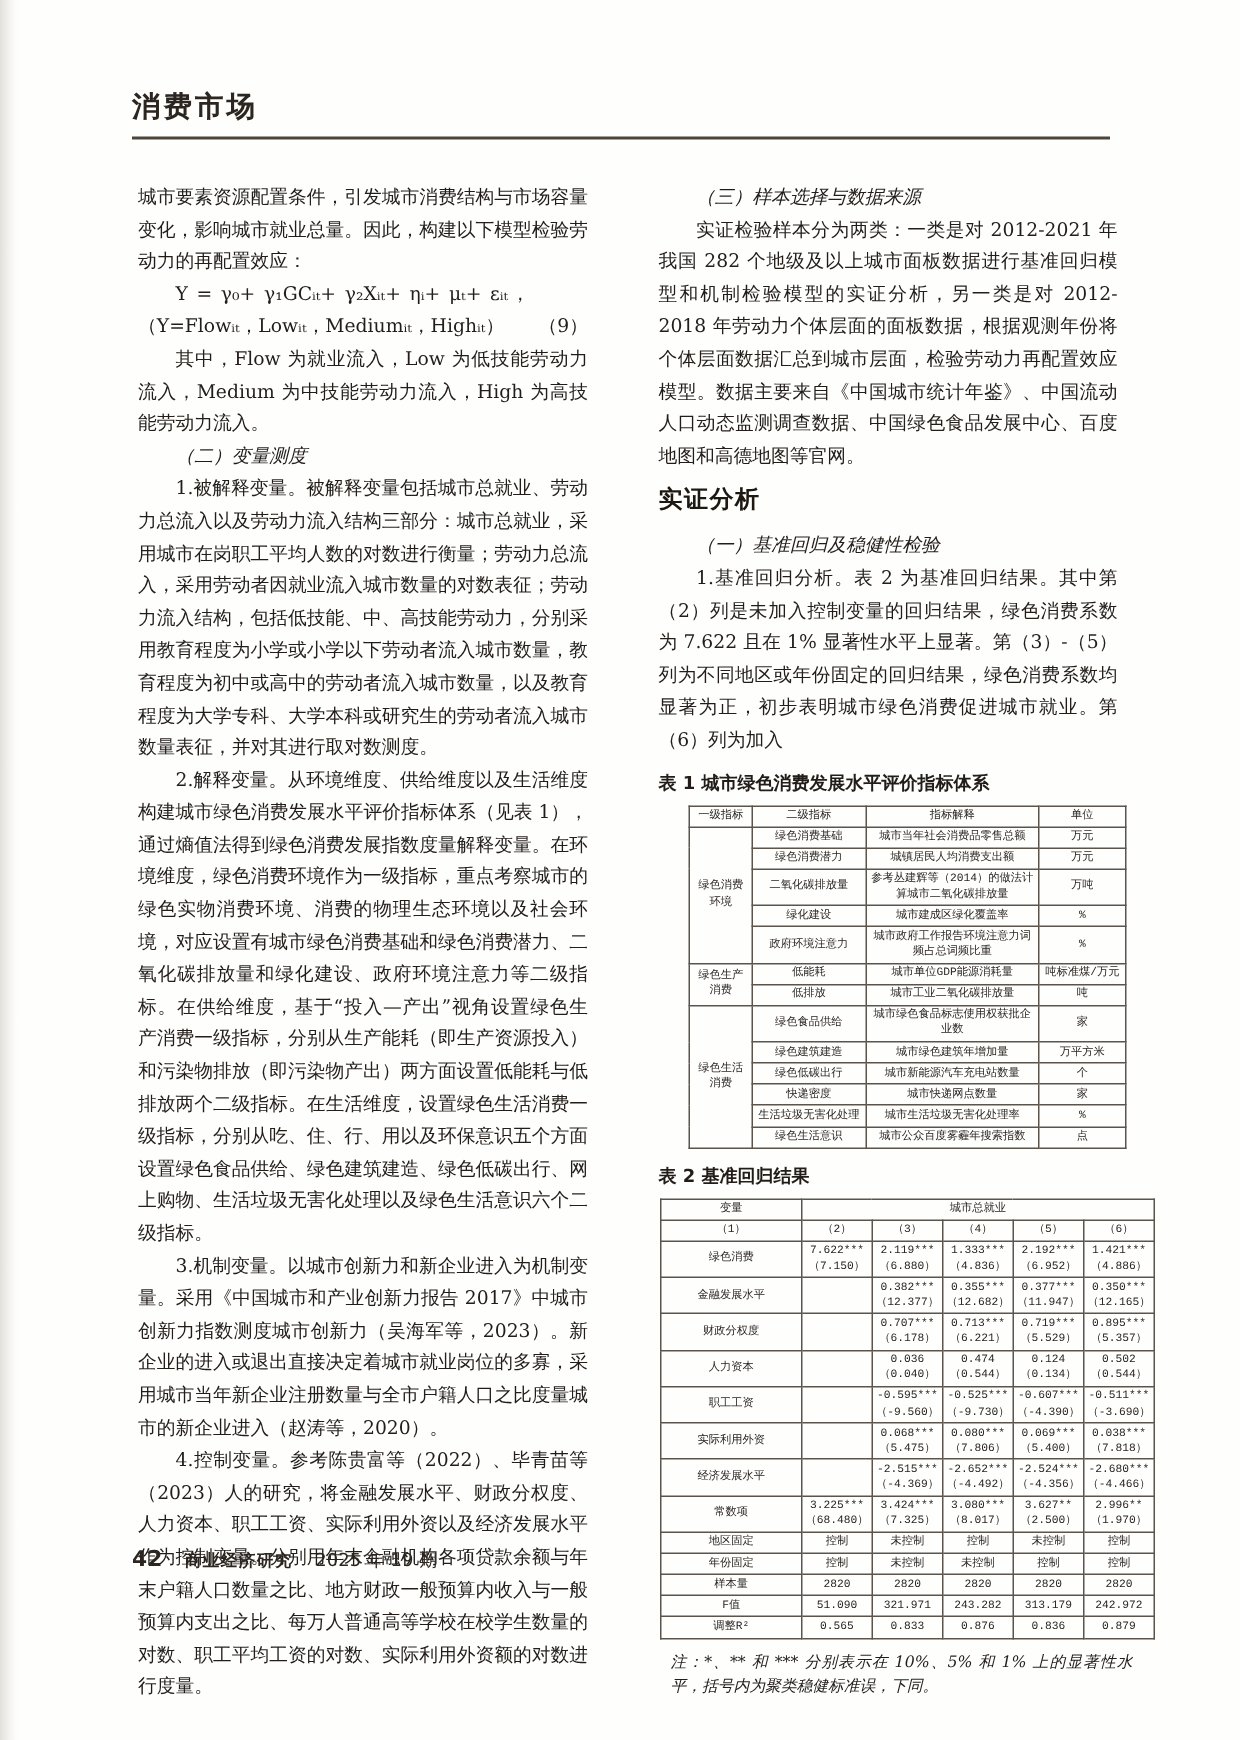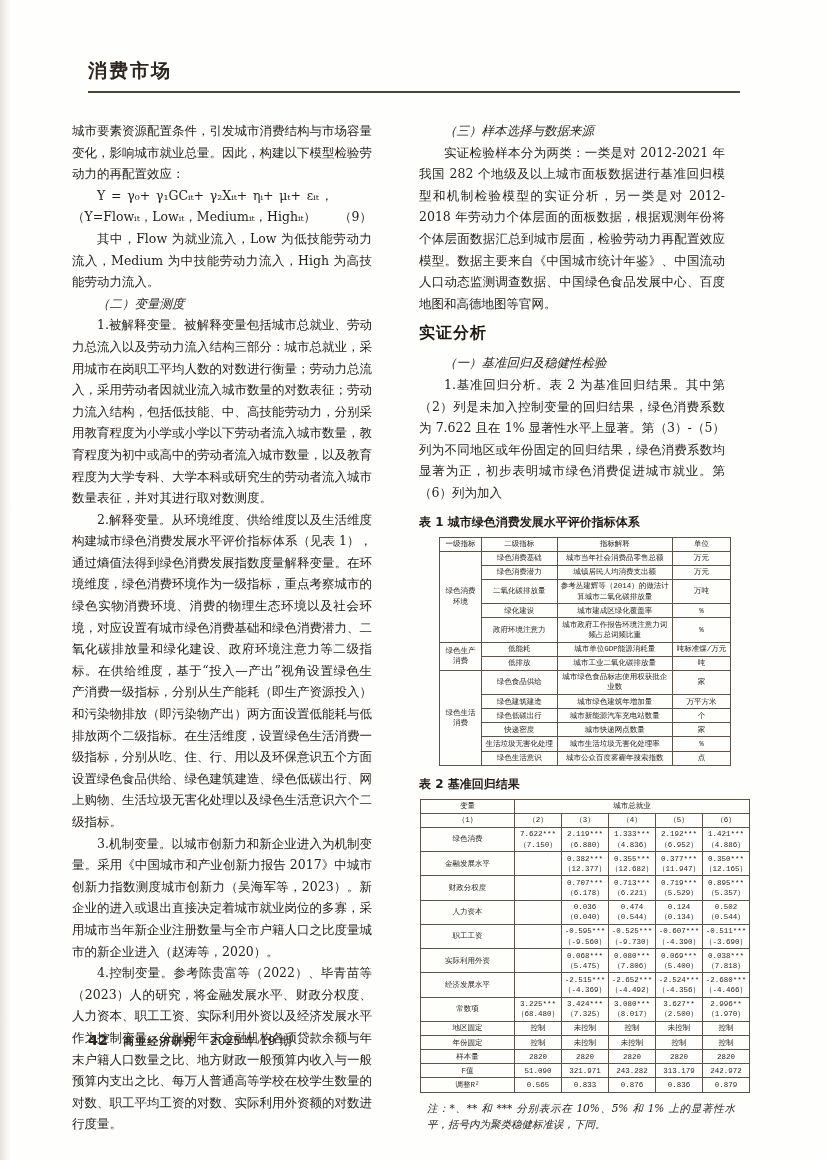--- a/index.html
+++ b/index.html
@@ -16,21 +16,21 @@
   
   .page-header { position:absolute; left:88px; top:58px; width:652px; }
   .section-label {
     font-family:"DejaVu Sans","Liberation Sans",sans-serif;
     font-weight:bold; font-size:19px; letter-spacing:2px; color:#2c2620;
     margin:0 0 7px 0;
   }
   .header-rule { border:0; border-top:2px solid #4c453e; margin:0; }
 
   
-  .columns { position:absolute; left:72px; top:120px; width:679px; display:flex; gap:47px; }
+  .columns { position:absolute; left:92px; top:120px; width:679px; display:flex; gap:47px; }
   .col-left  { width:300px; }
   .col-right { width:332px; }
 
   p.body {
     font-size:12.5px; line-height:21.6px; text-align:justify; text-justify:inter-ideograph;
     margin:0; text-indent:2em;
   }
   p.no-indent { text-indent:0; }
 
   .formula { display:flex; align-items:flex-end; font-size:12.5px; line-height:21.6px; }

